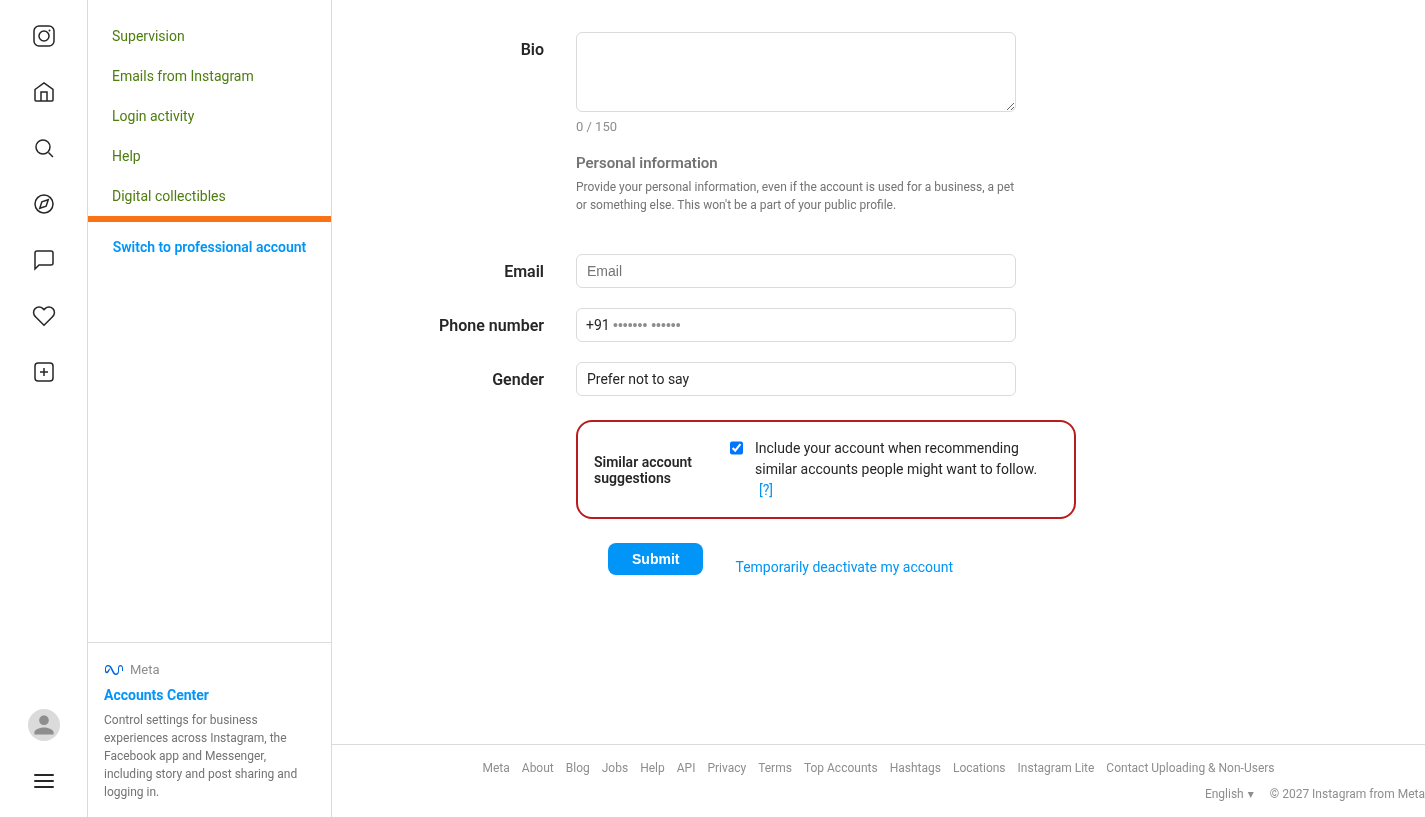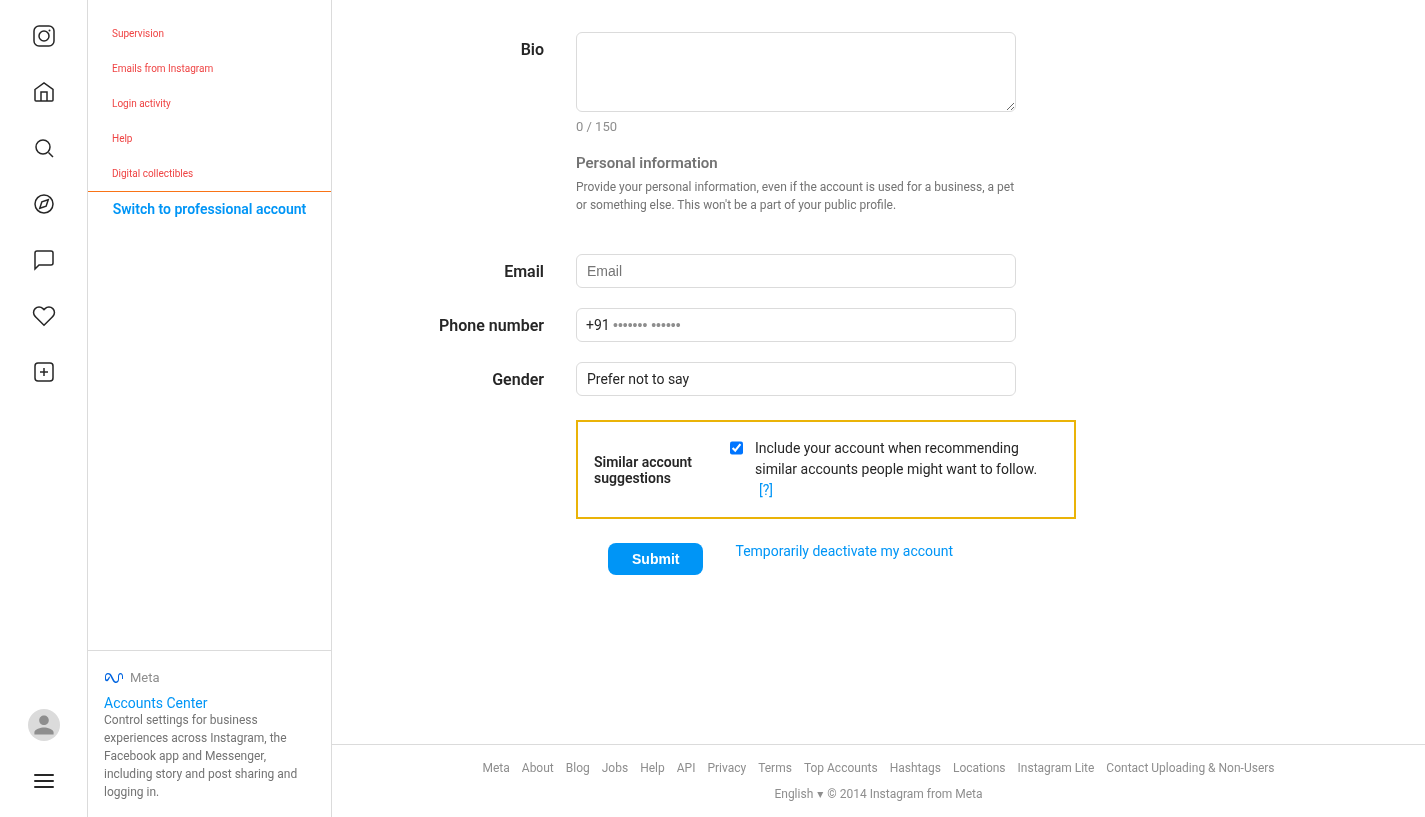--- a/index.html
+++ b/index.html
@@ -57,34 +57,34 @@
     }
 
     .sidebar-top {
       padding: 16px 0;
       flex: 1;
     }
 
     .sidebar-item {
       padding: 12px 24px;
       cursor: pointer;
-      font-size: 10px;
-      color: #ef4444;
+      font-size: 14px;
+      color: #4d7c0f;
       display: block;
     }
 
     .sidebar-link {
       color: #0095f6;
       text-align: center;
-      padding: 8px 24px;
+      padding: 16px 24px;
       cursor: pointer;
       font-size: 14px;
       font-weight: 600;
       line-height: 1.4;
-      border-top: 1px solid #f97316;
+      border-top: 6px solid #f97316;
     }
 
     .sidebar-accounts-center {
       border-top: 1px solid #dbdbdb;
       padding: 16px;
       margin: 0;
     }
 
     .meta-logo {
       display: flex;
@@ -99,21 +99,22 @@
     }
 
     .meta-label {
       font-size: 13px;
       color: #8e8e8e;
     }
 
     .accounts-center-title {
       color: #0095f6;
       font-size: 14px;
-      font-weight: 400;
+      font-weight: 700;
+      margin-bottom: 8px;
       cursor: pointer;
     }
 
     .accounts-center-desc {
       font-size: 12px;
       color: #737373;
       line-height: 1.5;
     }
 
     
@@ -232,22 +233,22 @@
       border: 1px solid #dbdbdb;
       border-radius: 6px;
       font-size: 14px;
       color: #262626;
       background: #fff;
       cursor: pointer;
     }
 
     
     .suggestions-box {
-      border: 2px solid #eab308;
-      border-radius: 0;
+      border: 2px solid #b91c1c;
+      border-radius: 16px;
       padding: 16px;
       max-width: 500px;
       display: flex;
       align-items: center;
       gap: 16px;
       margin-top: 4px;
     }
 
     .suggestions-label {
       font-size: 14px;
@@ -277,21 +278,21 @@
 
     .suggestions-help {
       color: #0095f6;
       font-size: 14px;
       margin-left: 4px;
     }
 
     
     .submit-row {
       display: flex;
-      align-items: flex-start;
+      align-items: flex-end;
       gap: 32px;
       margin-top: 24px;
       margin-left: 212px;
     }
 
     .submit-btn {
       background: #0095f6;
       color: #fff;
       border: none;
       border-radius: 8px;
@@ -326,22 +327,22 @@
     .footer-link {
       font-size: 12px;
       color: #8e8e8e;
       cursor: pointer;
       text-decoration: none;
     }
 
     .footer-bottom {
       display: flex;
       align-items: center;
-      justify-content: center;
-      gap: 4px;
+      justify-content: flex-end;
+      gap: 16px;
     }
 
     .footer-lang {
       display: flex;
       align-items: center;
       gap: 4px;
       font-size: 12px;
       color: #8e8e8e;
       cursor: pointer;
     }
@@ -558,19 +559,19 @@
         <a class="footer-link">Hashtags</a>
         <a class="footer-link">Locations</a>
         <a class="footer-link">Instagram Lite</a>
         <a class="footer-link">Contact Uploading &amp; Non-Users</a>
       </div>
       <div class="footer-bottom">
         <div class="footer-lang">
           <span>English</span>
           <span>▾</span>
         </div>
-        <span class="footer-copy">© 2014 Instagram from Meta</span>
+        <span class="footer-copy">© 2027 Instagram from Meta</span>
       </div>
     </footer>
 
   </main>
 
 </div>
 
 </body></html>

